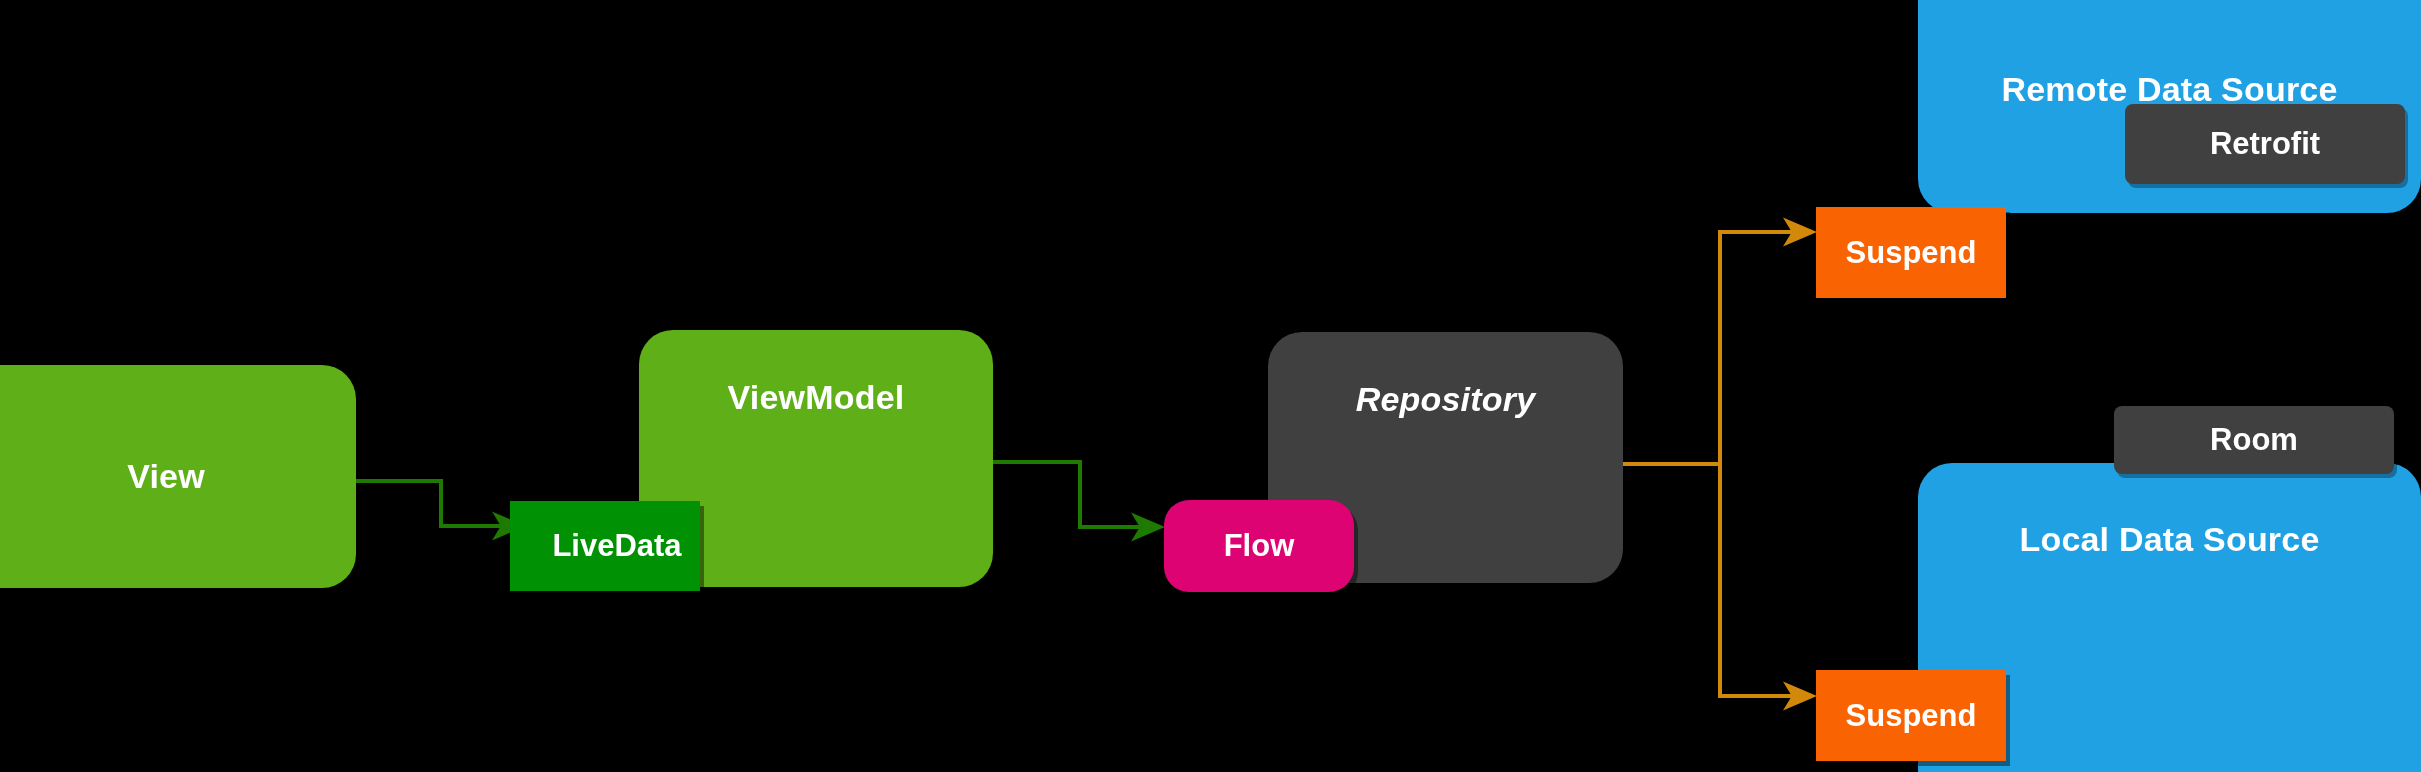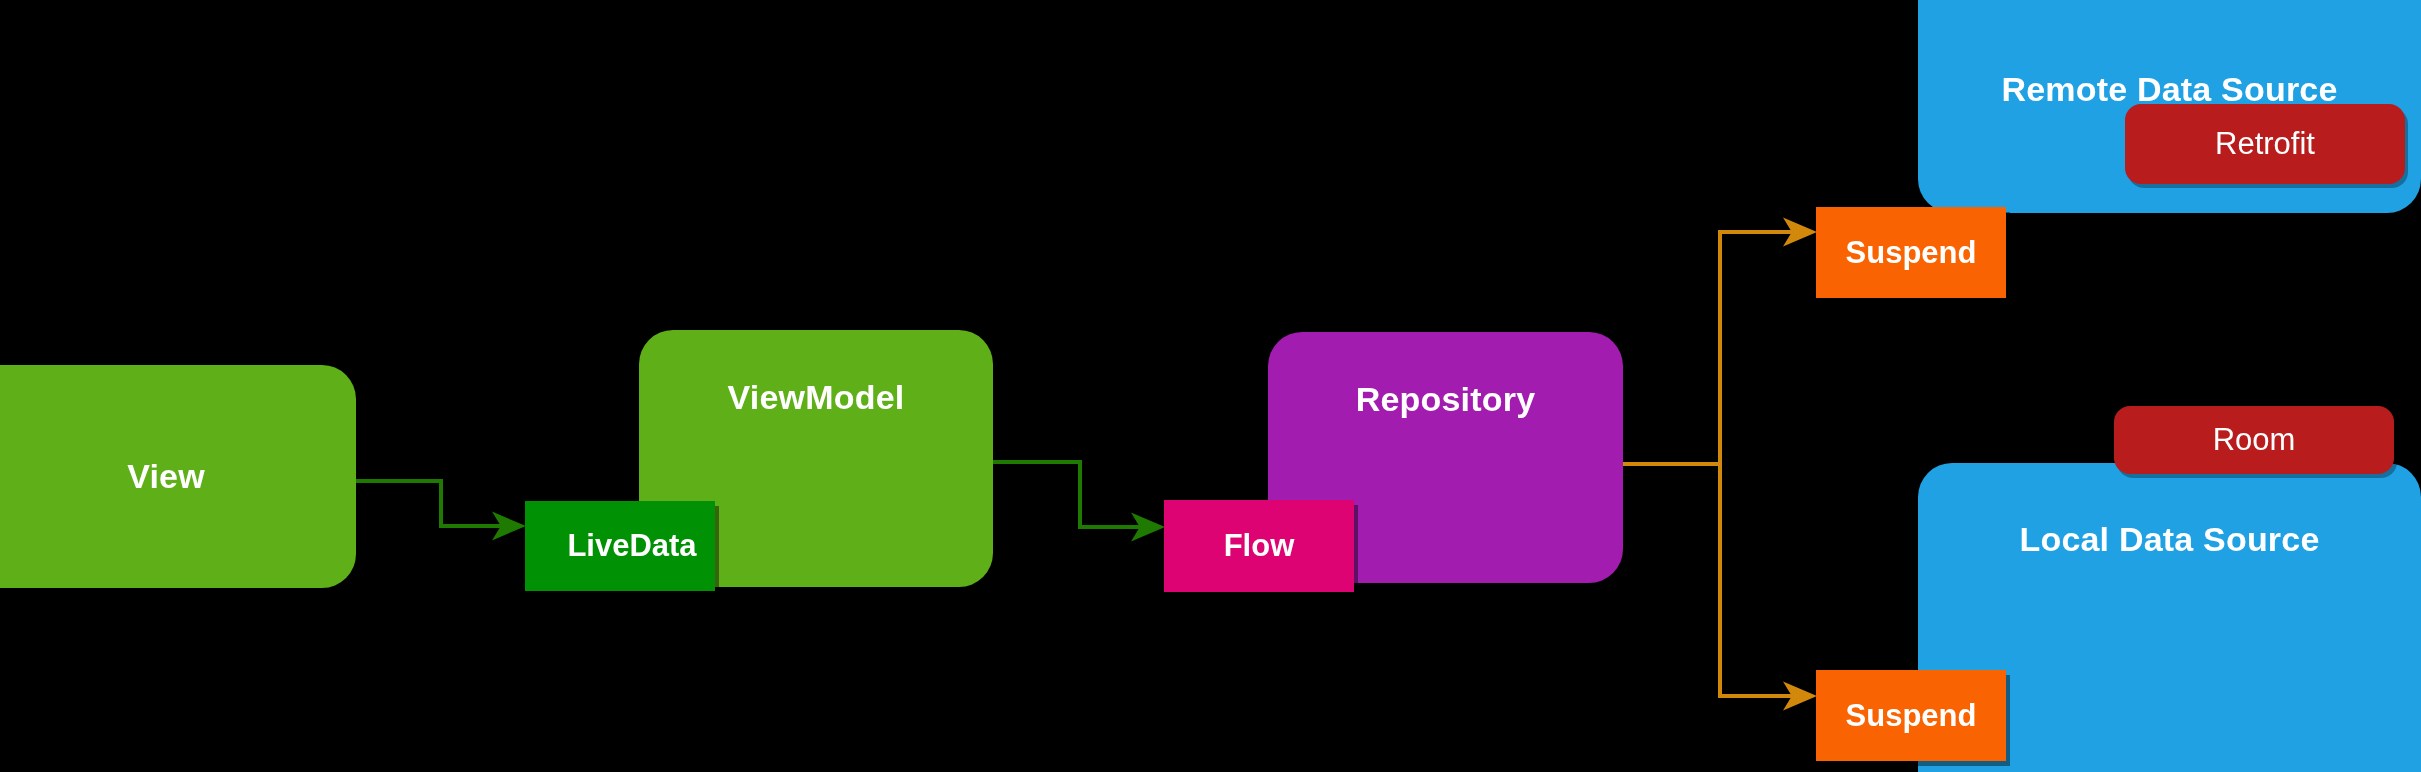--- a/index.html
+++ b/index.html
@@ -33,53 +33,53 @@
 
   
   .big-round {
     border-radius: 34px;
     align-items: flex-start;
     padding-top: 26px;
   }
 
   .view-node     { background: #5FAF18; font-size: 34px; }
   .viewmodel-node{ background: #5FAF18; font-size: 34px; }
-  .repo-node     { background: #a21caf; font-size: 34px; }
+  .repo-node     { background: #404040; font-size: 34px; font-style: italic; }
   .remote-node   { background: #1FA1E4; font-size: 34px; }
   .local-node    { background: #1FA1E4; font-size: 34px; }
 
   
   .chip {
     position: absolute;
     box-sizing: border-box;
     display: flex;
     align-items: center;
     justify-content: center;
     color: #ffffff;
     font-weight: bold;
     font-size: 31px;
     box-shadow: 4px 5px 0 rgba(0,0,0,0.42);
     margin-top: 20px;
   }
   .livedata-chip { background: #009105; }
-  .flow-chip     { background: #DD0373; }
+  .flow-chip     { background: #DD0373; border-radius: 25px; }
   .suspend-chip  { background: #F96301; }
 
   
   .inner-box {
     position: absolute;
     box-sizing: border-box;
     display: flex;
     align-items: center;
     justify-content: center;
-    background: #b91c1c;
+    background: #404040;
     color: #ffffff;
-    font-weight: normal;
+    font-weight: bold;
     font-size: 31px;
-    border-radius: 16px;
+    border-radius: 8px;
     box-shadow: 3px 4px 0 rgba(0,0,0,0.30);
   }
 
   
   .connector {
     position: absolute;
     left: 0;
     top: 0;
     width: 2421px;
     height: 772px;
@@ -135,21 +135,21 @@
   </div>
 
   <div class="node big-round viewmodel-node" style="left:639px; top:330px; width:354px; height:257px;">
     <span class="label" style="margin-top:22px;">ViewModel</span>
   </div>
 
   <div class="node big-round repo-node" style="left:1268px; top:332px; width:355px; height:251px;">
     <span class="label" style="margin-top:22px;">Repository</span>
   </div>
 
-  <div class="chip livedata-chip" style="left:525px; top:481px; width:190px; height:90px;padding-left:24px;">
+  <div class="chip livedata-chip" style="left:510px; top:481px; width:190px; height:90px;padding-left:24px;">
     <span class="label">LiveData</span>
   </div>
 
   <div class="chip flow-chip" style="left:1164px; top:480px; width:190px; height:92px;">
     <span class="label">Flow</span>
   </div>
 
   <div class="chip suspend-chip" style="left:1816px; top:187px; width:190px; height:91px;">
     <span class="label">Suspend</span>
   </div>

